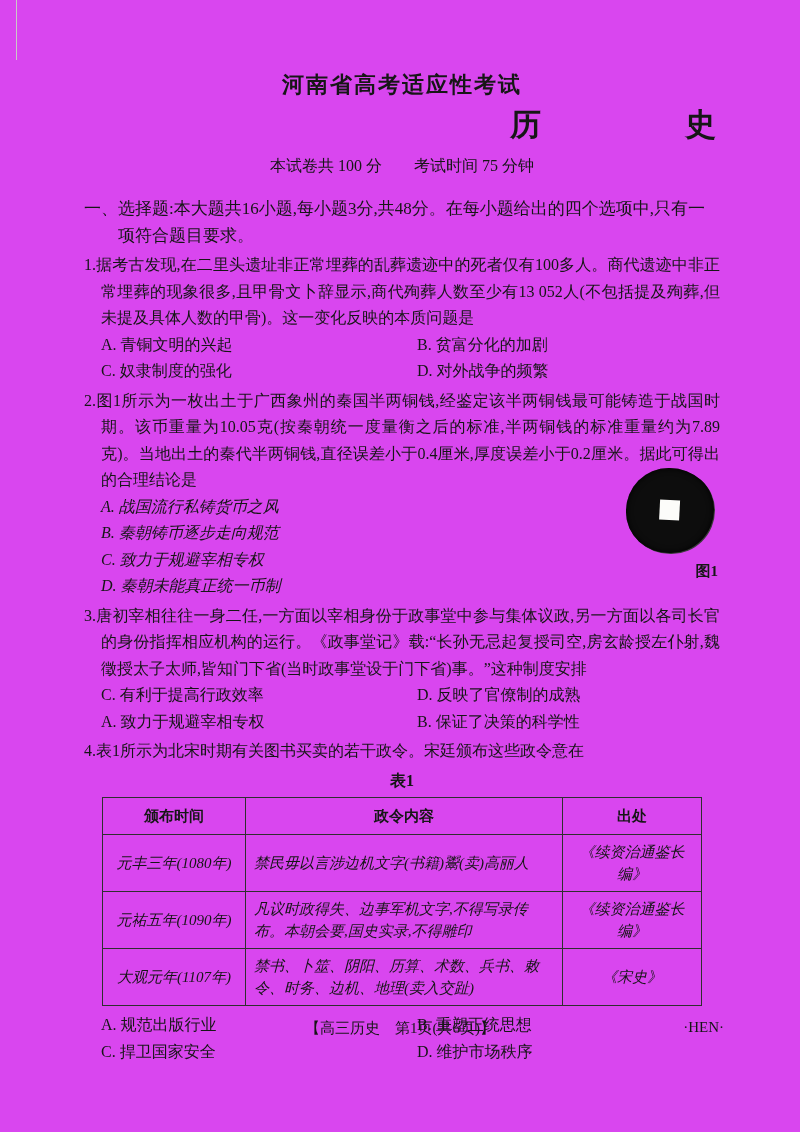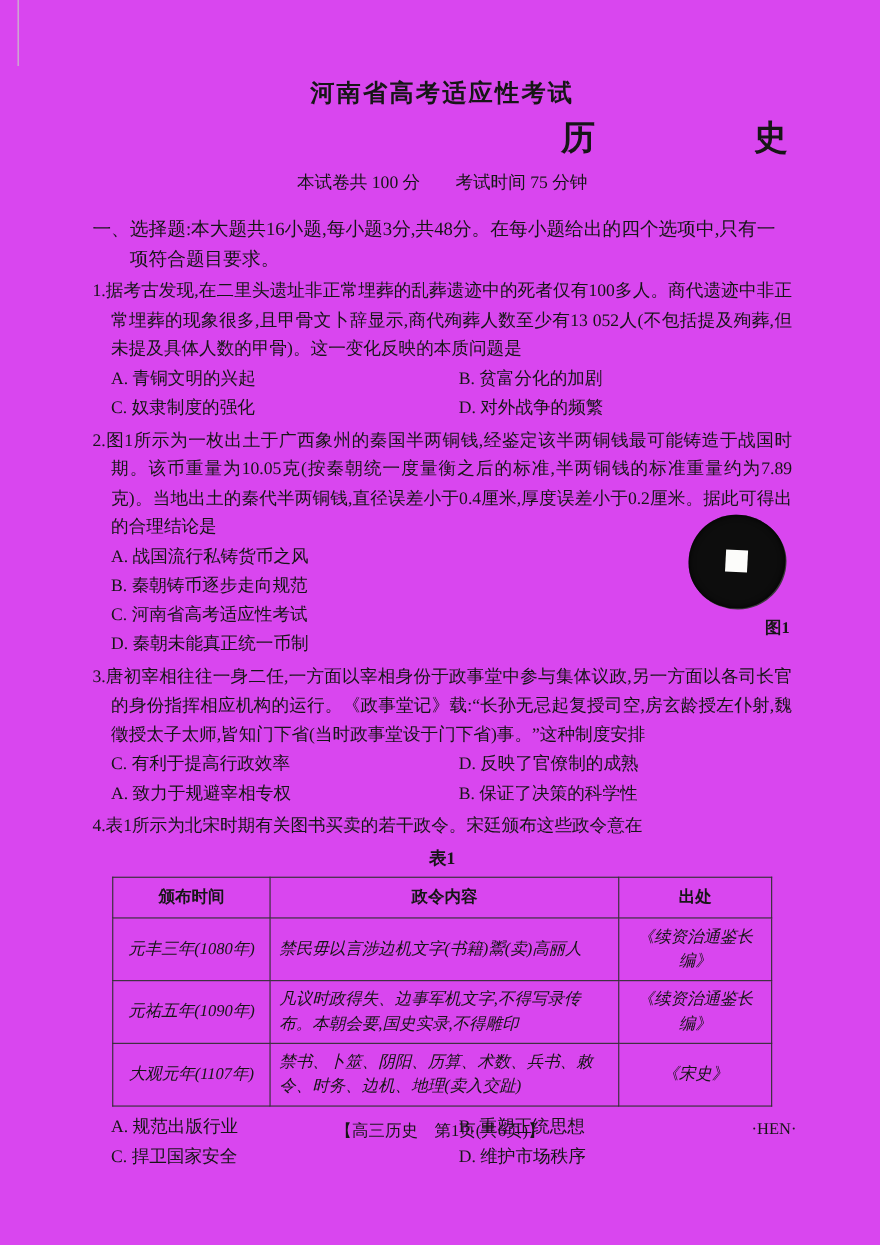--- a/index.html
+++ b/index.html
@@ -13,21 +13,21 @@
   .scan-edge { position:absolute; left:16px; top:0; width:1px; height:60px; background:#c9c9c5; }
   .exam-title { text-align:center; font-size:22px; font-weight:bold; letter-spacing:2px; margin:0 0 4px; }
   .subject-title { text-align:right; font-size:31px; font-weight:bold; margin:4px 0 10px; letter-spacing:4px; }
   .exam-info { text-align:center; font-size:16px; margin-bottom:18px; }
   .section-head { font-weight:normal; font-size:17px; line-height:27px; margin-left:2em; text-indent:-2em; margin-bottom:3px; }
   .question { font-size:16px; line-height:26.5px; margin-bottom:3px; }
   .q-stem { margin-left:17px; text-indent:-17px; text-align:justify; }
   .opt-row { display:flex; padding-left:17px; }
   .opt-row .opt { flex:none; }
   .opt-row .opt.col1 { width:316px; }
-  .opt-list .opt { display:block; padding-left:17px; }
+  .opt-list .opt { display:block; padding-left:17px;font-style:italic; }
   .q2-wrap { position:relative; }
   .q2-wrap .opt-list { width:480px; }
   .coin-figure { position:absolute; right:2px; top:80px; width:96px; text-align:right; }
   .coin {
     width:88px; height:85px; margin:0 auto; background:#0d0d0d; position:relative;
     border-radius:49% 51% 50% 50% / 51% 49% 52% 48%;
     box-shadow: inset 0 0 6px #000, 1px 1px 0 #3a3a3a;
   }
   .coin-hole {
     position:absolute; left:50%; top:50%; width:20px; height:20px; background:#fcfcfa;
@@ -66,21 +66,21 @@
       <span class="opt col1">C. 奴隶制度的强化</span>
       <span class="opt">D. 对外战争的频繁</span>
     </div>
   </div>
 
   <div class="question q2-wrap">
     <div class="q-stem"><span>2.</span><span>图1所示为一枚出土于广西象州的秦国半两铜钱,经鉴定该半两铜钱最可能铸造于战国时期。该币重量为10.05克(按秦朝统一度量衡之后的标准,半两铜钱的标准重量约为7.89克)。当地出土的秦代半两铜钱,直径误差小于0.4厘米,厚度误差小于0.2厘米。据此可得出的合理结论是</span></div>
     <div class="opt-list">
       <span class="opt">A. 战国流行私铸货币之风</span>
       <span class="opt">B. 秦朝铸币逐步走向规范</span>
-      <span class="opt">C. 河南省高考适应性考试</span>
+      <span class="opt">C. 致力于规避宰相专权</span>
       <span class="opt">D. 秦朝未能真正统一币制</span>
     </div>
     <div class="coin-figure">
       <div class="coin">
         <div class="coin-hole"></div>
       </div>
       <div class="coin-caption">图1</div>
     </div>
   </div>
 

